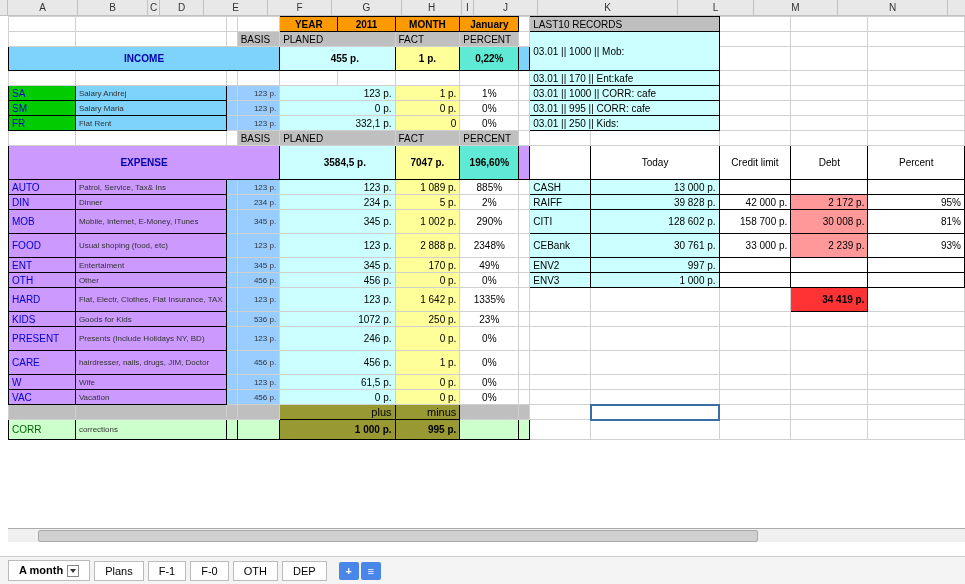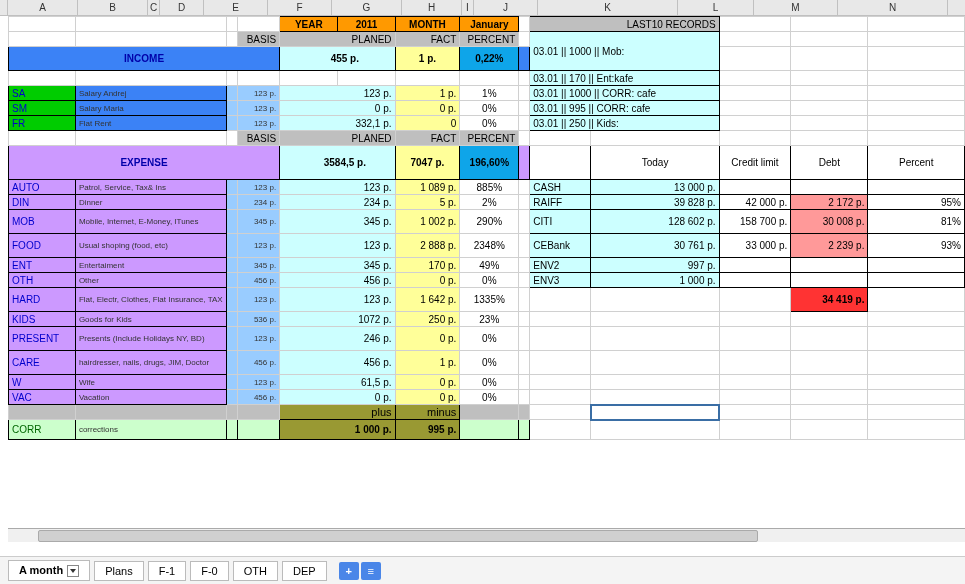--- a/index.html
+++ b/index.html
@@ -40,30 +40,30 @@
   td {
     border: 1px solid #d0d0d0;
     height: 15px;
     padding: 0 3px;
     white-space: nowrap;
     overflow: hidden;
     font-size: 10px;
     vertical-align: middle;
   }
   td.tall { height: 24px; }
-  td.hdr { background: #bfbfbf; text-align: right; font-size: 10px; }
+  td.hdr { background: #bfbfbf; text-align: left; font-size: 10px; }
   td.orange { background: #ff9900; text-align: center; font-weight: bold; }
-  td.green { background: #3b82f6; margin-top: 47px; }
+  td.green { background: #7dd3fc; margin-top: 47px; }
   td.greenlabel { background: #00cc00; color: #0000cc; }
   td.cyanA { background: #99ccff; }
   td.cyanB { background: #ccffff; text-align: right; }
   td.cyanC { background: #ccffff; text-align: left; }
   td.cyanD { background: #ccffff; text-align: center; padding-left: 18px; }
   td.yellow { background: #ffff99; text-align: right; }
-  td.white { background: #0ea5e9; }
+  td.white { background: #5eead4; }
   td.violet { background: #cc99ff; }
   td.violetlabel { background: #cc99ff; color: #0000cc; }
   td.lime { background: #ccffcc; }
   td.olive { background: #999933; color: #000; text-align: right; font-size: 11px; }
   td.olivenum { background: #999933; text-align: right; font-weight: bold; }
   td.pink { background: #ff9999; text-align: right; }
   td.red { background: #ff3333; text-align: right; font-weight: bold; }
   td.bord { border: 1px solid #000; }
   td.ar { text-align: right; }
   td.ac { text-align: center; }

